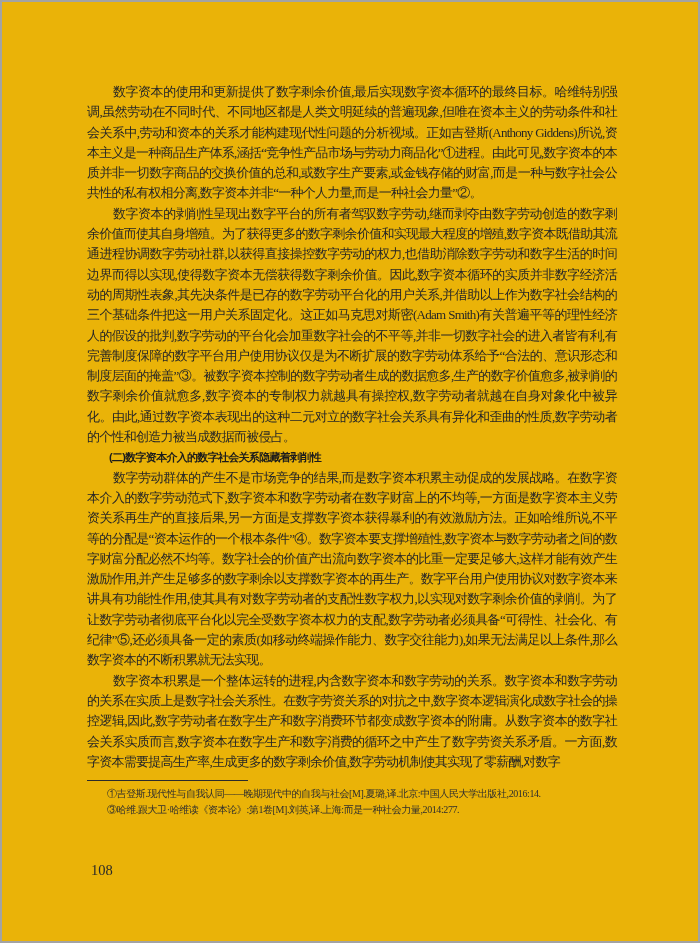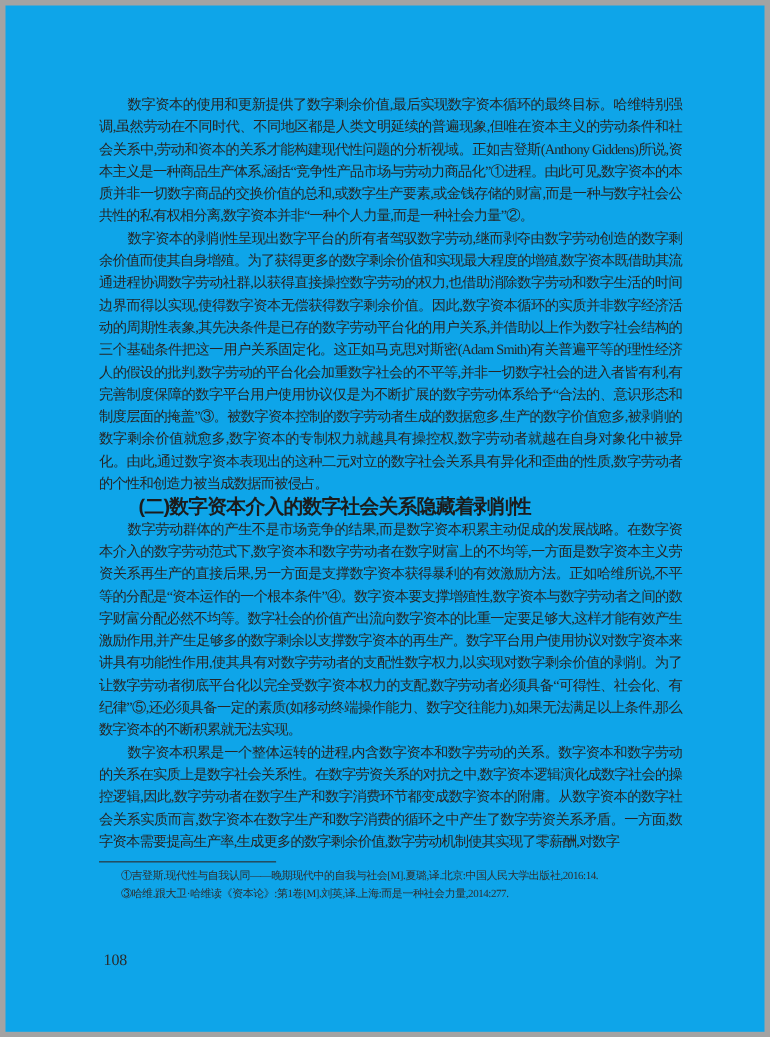--- a/index.html
+++ b/index.html
@@ -9,22 +9,22 @@
   body {
     width: 700px;
     height: 943px;
     background: #ffffff;
     position: relative;
     overflow: hidden;
   }
   .page {
     position: absolute;
     inset: 0;
-    background: #0ea5e9;
-    border: 5px solid #a3a3a3;
+    background: #eab308;
+    border: 2px solid #a3a3a3;
     box-sizing: border-box;
   }
   .content {
     position: absolute;
     left: 85px;
     top: 80px;
     width: 530px;
     color: #262626;
   }
   .body-para {
@@ -33,21 +33,21 @@
     font-size: 13px;
     line-height: 20.3px;
     letter-spacing: -0.75px;
     text-align: justify;
     text-indent: 2em;
   }
   .section-heading {
     margin: 0;
     font-family: "Liberation Sans", "DejaVu Sans", sans-serif;
     font-weight: bold;
-    font-size: 18px;
+    font-size: 11px;
     line-height: 20.3px;
     letter-spacing: -0.7px;
     text-indent: 2em;
     color: #1c1c1c;
   }
   .footnotes {
     position: absolute;
     left: 85px;
     top: 778px;
     width: 530px;

